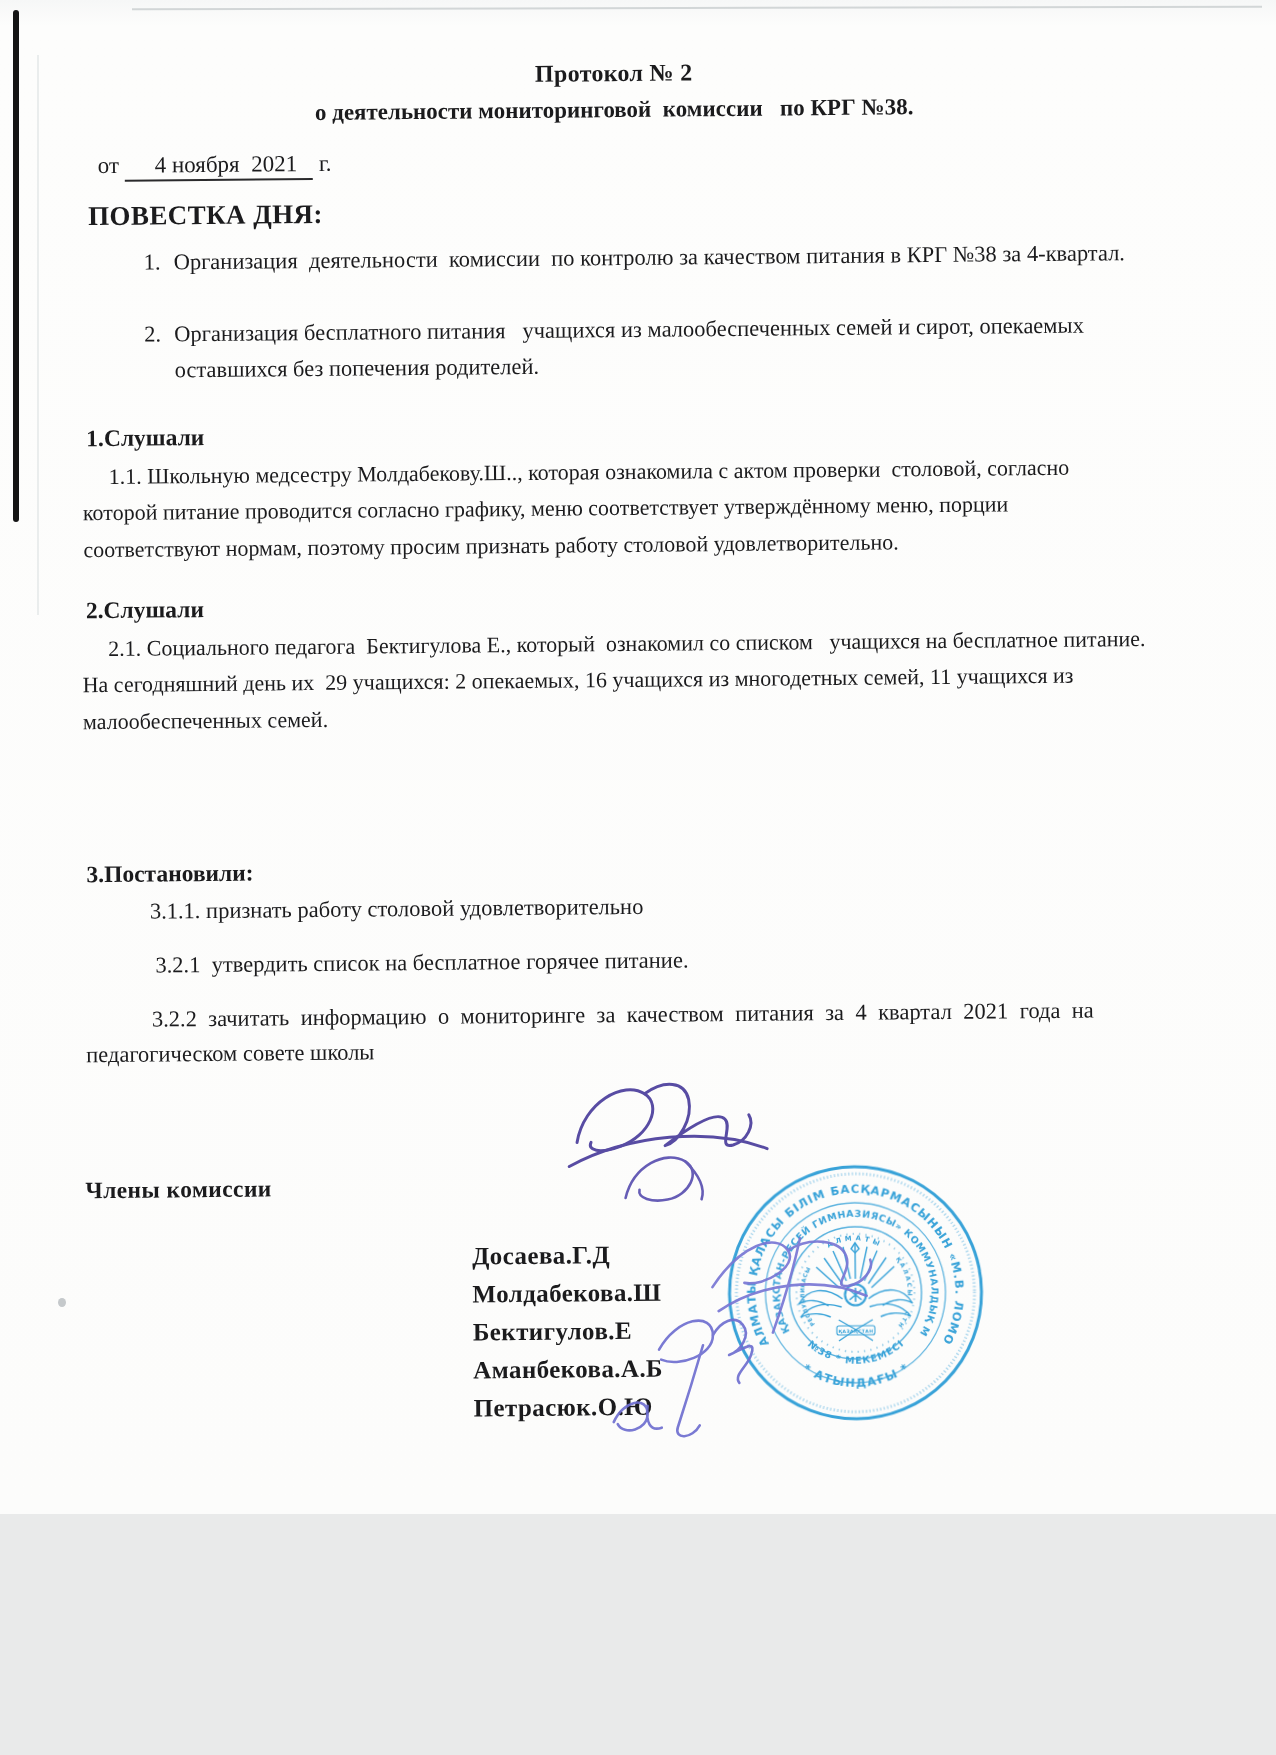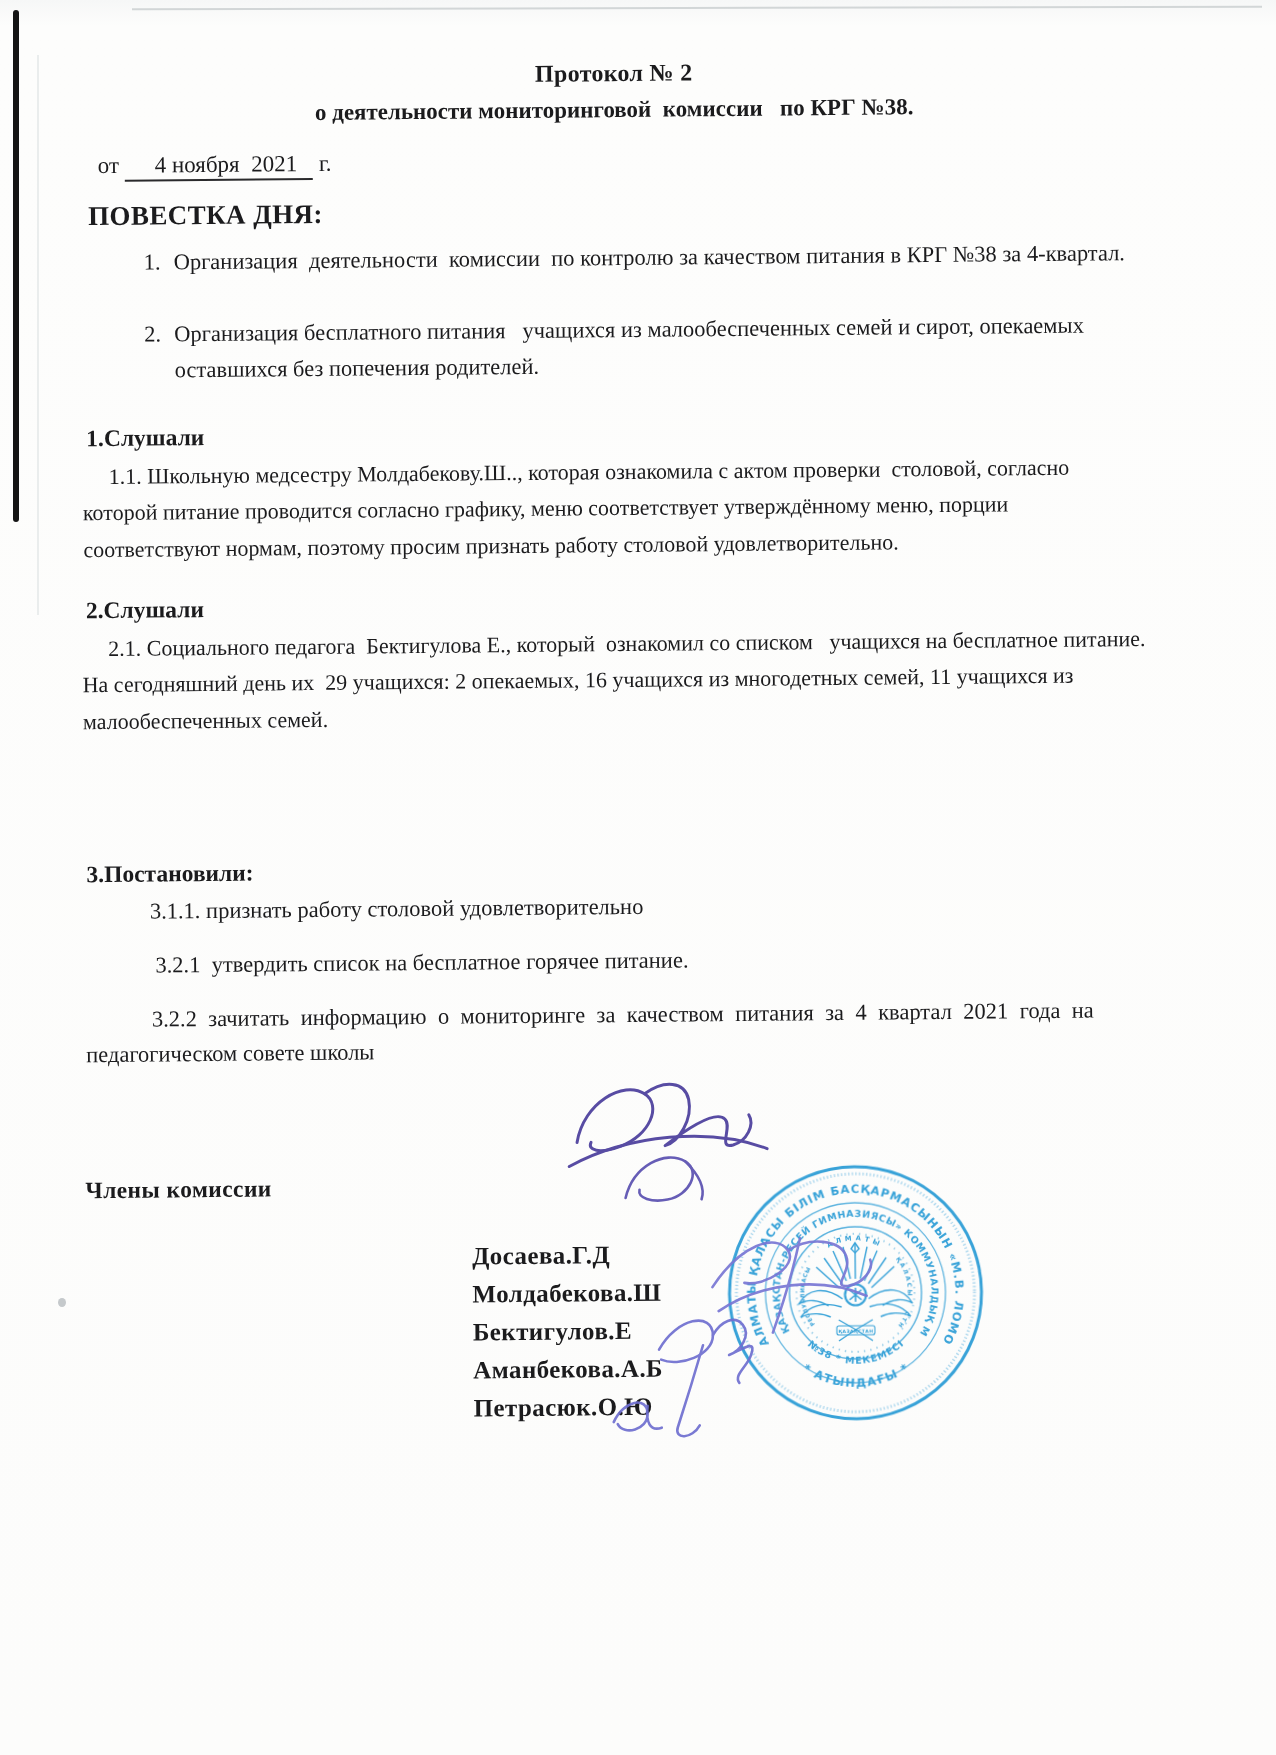--- a/index.html
+++ b/index.html
@@ -1,18 +1,18 @@
 <!DOCTYPE html>
 <html><head>
 <meta charset="utf-8">
 <style>
   html,body{margin:0;padding:0;background:#e9eaea;}
   .page{
     position:relative;
-    width:1276px;height:1755px;
+    width:1276px;height:1514px;
     margin:0 auto;
     background:linear-gradient(180deg,#f6f7f7 0px,#fdfdfc 26px,#fcfcfb 100%);
     overflow:hidden;
     font-family:"Liberation Serif","DejaVu Serif",serif;
     color:#1b1b1d;
   }
   .content{position:absolute;inset:0;transform:rotate(-0.55deg);transform-origin:620px 200px;}
   .abs{position:absolute;}
   .t{white-space:pre-wrap;}
   .title1{left:0;top:60px;width:1230px;text-align:center;font-size:24px;font-weight:bold;letter-spacing:.3px;}

